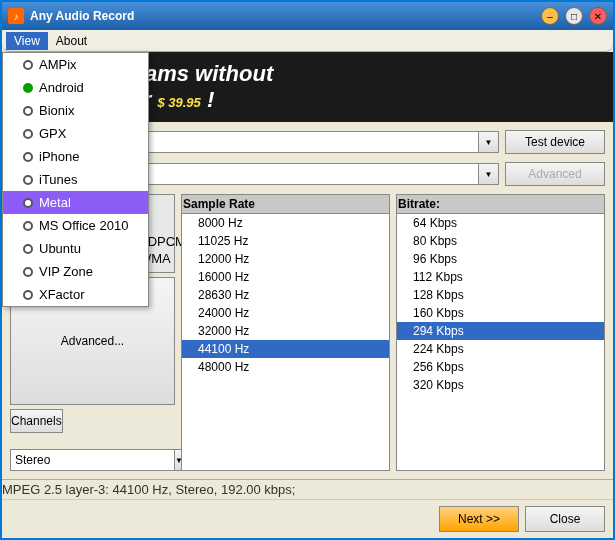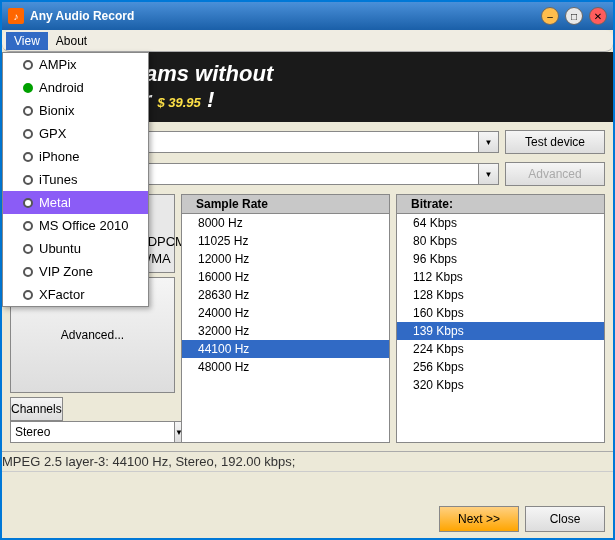--- a/index.html
+++ b/index.html
@@ -40,29 +40,29 @@
     .btn:disabled { color: #aaa; }
     .btn-advanced { width: 100px; }
 
     .format-section { border: 1px solid #888; background: #e8e8e8; padding: 6px 8px; }
     .format-title { font-size: 11px; color: #333; margin-bottom: 4px; }
     .format-grid { display: grid; grid-template-columns: repeat(3, 1fr); gap: 2px 8px; }
     .format-option { display: flex; align-items: center; gap: 4px; font-size: 11px; }
     .radio { width: 12px; height: 12px; border-radius: 50%; border: 2px solid #666; background: white; }
 
     .list-box { border: 1px solid #888; background: white; flex: 1; overflow-y: auto; }
-    .list-box .list-header { background: #c8c8c8; padding: 2px 14px; font-size: 12px; font-weight: bold; border-bottom: 1px solid #888; }
+    .list-box .list-header { background: #c8c8c8; padding: 2px 1px; font-size: 12px; font-weight: bold; border-bottom: 1px solid #888; }
     .list-box .list-item { padding: 2px 16px; font-size: 12px; cursor: pointer; }
     .list-box .list-item.selected { background: #316ac5; color: white; }
     .adv-btn { flex: 1; height: 24px; border: 1px solid #888; background: linear-gradient(to bottom, #f5f5f5, #ddd); cursor: pointer; font-size: 12px; }
 
     .status-bar { background: #ece9d8; border-top: 1px solid #aaa; padding: 2px 0; font-size: 11px; color: #333; }
 
     .footer { display: flex; justify-content: flex-end; gap: 6px; padding: 6px 8px; background: #ece9d8; border-top: 1px solid #ccc; }
-    .footer-btn { width: 80px; height: 26px; border: 1px solid #888; cursor: pointer; font-size: 12px; margin-top: 28px; }
+    .footer-btn { width: 80px; height: 26px; border: 1px solid #888; cursor: pointer; font-size: 12px; }
     .footer-btn.next { background: linear-gradient(to bottom, #ffd080, #ffa500); }
     .footer-btn.close-btn { background: linear-gradient(to bottom, #f5f5f5, #ddd); }
   </style>
 </head>
 <body>
 
 <div class="window">
 
   <div class="title-bar">
     <div class="title-icon">♪</div>
@@ -191,21 +191,21 @@
             <div class="format-option">
                 <span class="radio"></span>
                 <span>WMA</span>
               </div>
           </div>
         </div>
 
         <button class="adv-btn">Advanced...</button>
 
         <div>
-          <button class="adv-btn" style="margin-bottom:0;">Channels</button>
+          <button class="adv-btn" style="margin-bottom:16px;">Channels</button>
           <div class="input-combo">
             <input class="combo-input" type="text" value="Stereo" style="">
             <div class="combo-btn">▼</div>
           </div>
         </div>
       </div>
 
       <div class="list-box">
         <div class="list-header">Sample Rate</div>
         <div class="list-item">8000 Hz</div>
@@ -220,21 +220,21 @@
       </div>
 
       <div class="list-box">
         <div class="list-header">Bitrate:</div>
         <div class="list-item">64 Kbps</div>
         <div class="list-item">80 Kbps</div>
         <div class="list-item">96 Kbps</div>
         <div class="list-item">112 Kbps</div>
         <div class="list-item">128 Kbps</div>
         <div class="list-item">160 Kbps</div>
-        <div class="list-item selected">139 Kbps</div>
+        <div class="list-item selected">294 Kbps</div>
         <div class="list-item">224 Kbps</div>
         <div class="list-item">256 Kbps</div>
         <div class="list-item">320 Kbps</div>
       </div>
 
     </div>
 
   </div>
 
   <div class="status-bar">

